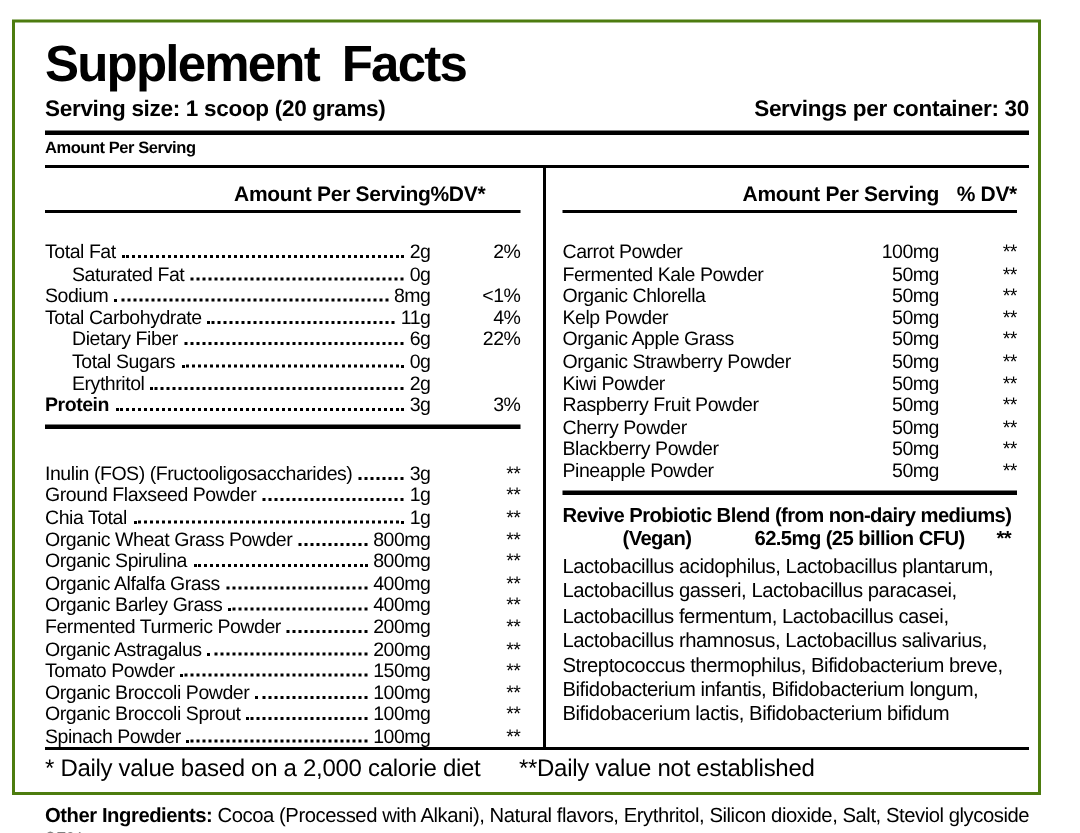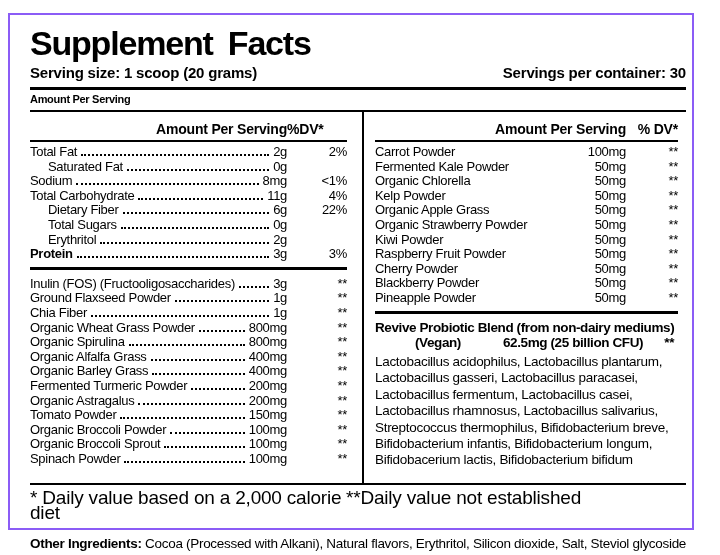--- a/index.html
+++ b/index.html
@@ -7,21 +7,21 @@
   body {
     font-family:"Liberation Sans", sans-serif;
     color:#000;
     letter-spacing:-0.2px;
     overflow:hidden;
   }
   .panel {
     margin:13px 26px 0 8px;
     width:686px;
     height:517px;
-    border:2px solid #8b5cf6;
+    border:2px solid #4d7c0f;
     padding:6px 6px 4px 20px;
     display:flex;
     flex-direction:column;
   }
   .title {
     font-size:34px;
     font-weight:bold;
     letter-spacing:-1.2px;
     word-spacing:7px;
     line-height:40px;
@@ -47,40 +47,40 @@
   .col-left  { width:332px; padding-right:15px; display:flex; flex-direction:column; }
   .v-divider { width:2px; background:#000; flex:none; }
   .col-right { flex:1; padding-left:11px; padding-right:8px; display:flex; flex-direction:column; }
 
   .col-header { display:flex; align-items:flex-end; font-weight:bold; font-size:14px; padding:9px 0 3px 0; }
   .ch-amount { flex:1; text-align:right; }
   .col-left  .ch-dv { width:60px; text-align:left; }
   .col-right .ch-dv { width:52px; text-align:right; }
   .hline { height:2px; background:#000; flex:none; }
 
-  .rows { padding-top:3px; }
+  .rows { padding-top:19px; }
   .row { display:flex; align-items:baseline; font-size:13px; line-height:14.6px; letter-spacing:-0.3px; }
   .nm { white-space:nowrap; }
   .nm.indent { padding-left:18px; }
   .nm.bold { font-weight:bold; }
   .leader { flex:1; border-bottom:2px dotted #000; margin:0 4px 3px 4px; min-width:6px; }
   .amt { white-space:nowrap; }
   .col-left  .dv { width:60px; text-align:right; flex:none; }
   .col-right .amt { flex:1; text-align:right; }
   .col-right .dv { width:52px; text-align:right; flex:none; }
   .sec-bar { height:3px; background:#000; margin:5px 0 4px 0; flex:none; }
 
   .blend { padding-top:3px; }
   .blend-title { font-weight:bold; font-size:13.5px; line-height:14.5px; letter-spacing:-0.4px; }
   .blend-sub { display:flex; font-weight:bold; font-size:13.5px; line-height:15px; letter-spacing:-0.4px; }
   .blend-vegan { width:88px;margin-left:40px; }
   .blend-dv { margin-left:auto; padding-right:4px; }
   .blend-desc { font-size:13.5px; line-height:16.4px; letter-spacing:-0.3px; margin-top:4px; }
 
-  .footnotes { display:flex; font-size:19px; line-height:15px; padding:5px 0 4px 0; flex:none; }
+  .footnotes { display:flex; font-size:16px; line-height:15px; padding:5px 0 4px 0; flex:none; }
   .fn1 { width:316px; }
 
   .other-ingredients {
     margin:6px 26px 0 30px;
     font-size:13.5px;
     line-height:16px;
     letter-spacing:-0.3px;
   }
   .other-ingredients b { letter-spacing:-0.3px; }
 </style>
@@ -170,21 +170,21 @@
             <span class="amt">3g</span>
             <span class="dv">**</span>
           </div>
           <div class="row">
             <span class="nm">Ground Flaxseed Powder</span>
             <span class="leader"></span>
             <span class="amt">1g</span>
             <span class="dv">**</span>
           </div>
           <div class="row">
-            <span class="nm">Chia Fiber</span>
+            <span class="nm">Chia Total</span>
             <span class="leader"></span>
             <span class="amt">1g</span>
             <span class="dv">**</span>
           </div>
           <div class="row">
             <span class="nm">Organic Wheat Grass Powder</span>
             <span class="leader"></span>
             <span class="amt">800mg</span>
             <span class="dv">**</span>
           </div>

